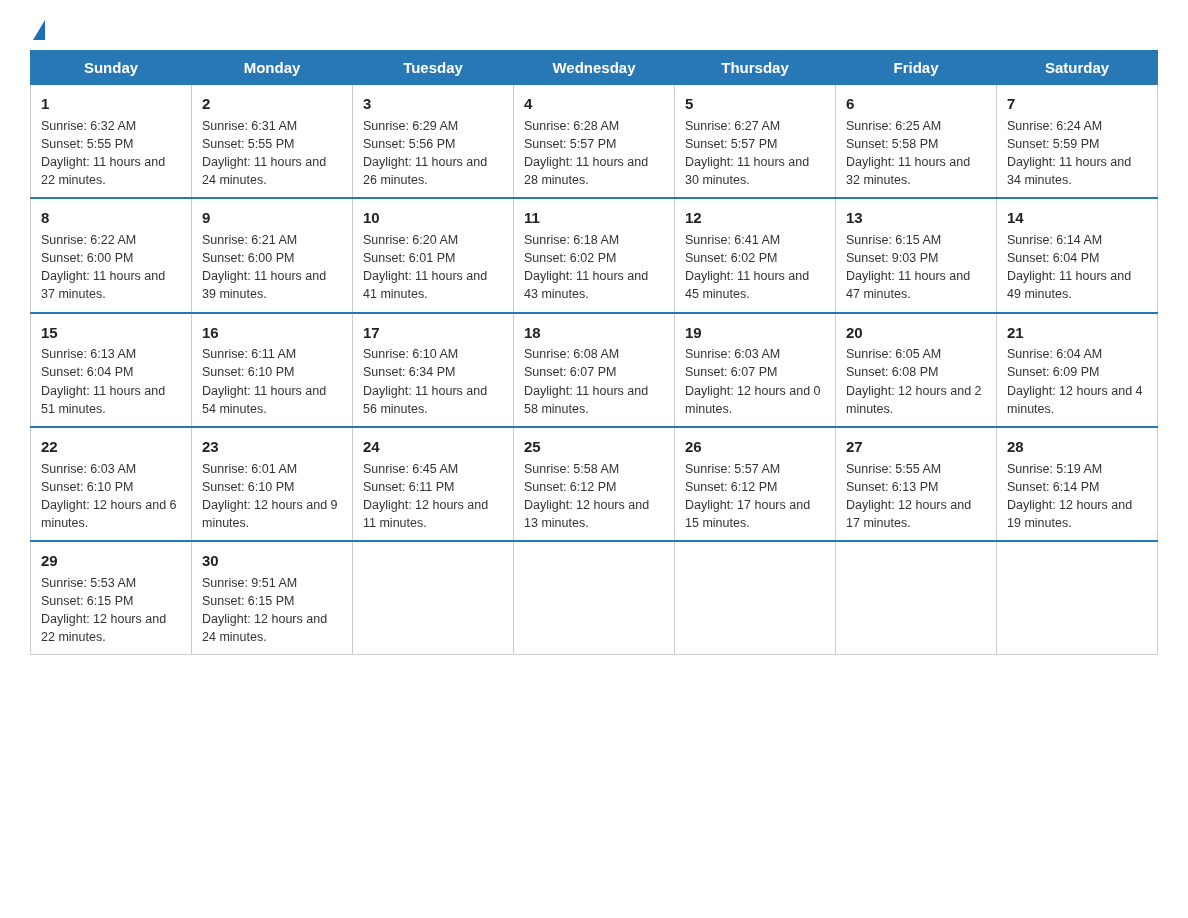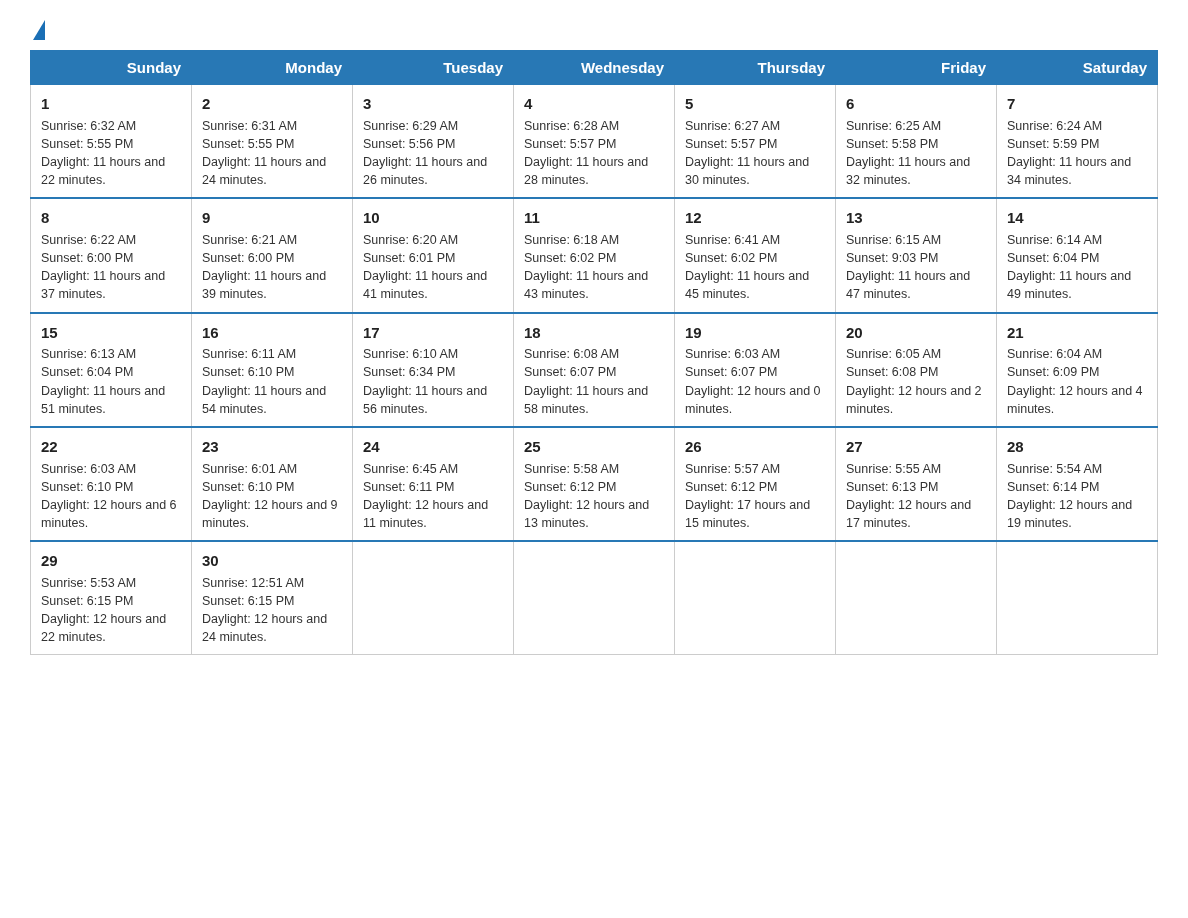--- a/index.html
+++ b/index.html
@@ -60,21 +60,21 @@
       width: 100%;
       border-collapse: collapse;
       margin-top: 10px;
     }
     th {
       background-color: #2878b5;
       color: #ffffff;
       font-size: 15px;
       font-weight: bold;
       padding: 8px 10px;
-      text-align: right;
+      text-align: center;
       border: 1px solid #2878b5;
     }
     td {
       vertical-align: top;
       padding: 8px 10px;
       border: 1px solid #cccccc;
       width: 14.28%;
       min-height: 90px;
       font-size: 12.5px;
       line-height: 1.45;
@@ -290,35 +290,35 @@
           <div>Daylight: 17 hours and 15 minutes.</div>
         </td>
         <td>
           <span class="day-num">27</span>
           <div>Sunrise: 5:55 AM</div>
           <div>Sunset: 6:13 PM</div>
           <div>Daylight: 12 hours and 17 minutes.</div>
         </td>
         <td>
           <span class="day-num">28</span>
-          <div>Sunrise: 5:54 AM</div>
+          <div>Sunrise: 5:19 AM</div>
           <div>Sunset: 6:14 PM</div>
           <div>Daylight: 12 hours and 19 minutes.</div>
         </td>
       </tr>
       <tr>
         <td>
           <span class="day-num">29</span>
           <div>Sunrise: 5:53 AM</div>
           <div>Sunset: 6:15 PM</div>
           <div>Daylight: 12 hours and 22 minutes.</div>
         </td>
         <td>
           <span class="day-num">30</span>
-          <div>Sunrise: 12:51 AM</div>
+          <div>Sunrise: 9:51 AM</div>
           <div>Sunset: 6:15 PM</div>
           <div>Daylight: 12 hours and 24 minutes.</div>
         </td>
         <td class="empty-cell"></td>
         <td class="empty-cell"></td>
         <td class="empty-cell"></td>
         <td class="empty-cell"></td>
         <td class="empty-cell"></td>
       </tr>
     </tbody>

